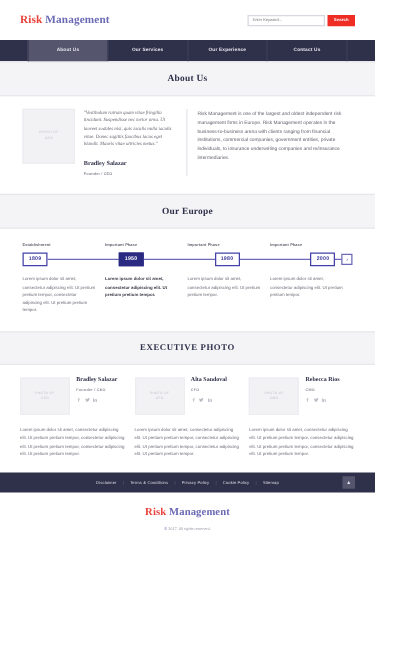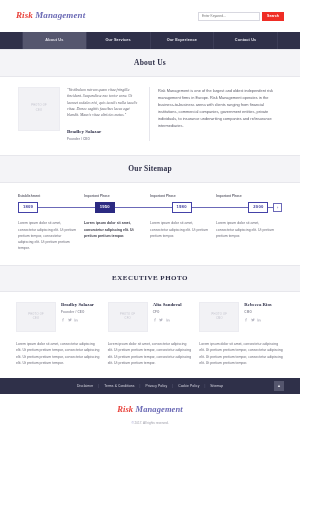--- a/index.html
+++ b/index.html
@@ -15,21 +15,21 @@
 
   
   .topbar {
     height: 32px;
     background: #ffffff;
     display: flex;
     align-items: center;
     justify-content: space-between;
     padding: 0 16px;
   }
-  .logo { font-family: "Liberation Serif", serif; font-size: 9px; font-weight: bold; letter-spacing: .1px; white-space: nowrap; font-style: italic; }
+  .logo { font-family: "Liberation Serif", serif; font-size: 9px; font-weight: bold; letter-spacing: .1px; white-space: nowrap; }
   .logo .risk { color: #e8413a; }
   .logo .mgmt { color: #6b6ab5; }
 
   .searchwrap { display: flex; align-items: center; gap: 2px; }
   .searchfield {
     width: 62px; height: 9px;
     border: 1px solid #d8d8e0;
     background: #fff;
     font-size: 3.2px;
     color: #b6b6c2;
@@ -219,21 +219,21 @@
       <div class="byline">
         <div class="nm">Bradley Salazar</div>
         <div class="rl">Founder / CEO</div>
       </div>
     </div>
   </div>
   <div class="about-right">Risk Management is one of the largest and oldest independent risk management firms in Europe. Risk Management operates in the business-to-business arena with clients ranging from financial institutions, commercial companies, government entities, private individuals, to insurance underwriting companies and re/insurance intermediaries.</div>
 </div>
 
 <div class="band">
-  <h2>Our Sitemap</h2>
+  <h2>Our Europe</h2>
 </div>
 
 <div class="history">
   <div class="tl-labels">
     <div class="tl-label">Establishment</div>
     <div class="tl-label">Important Phase</div>
     <div class="tl-label">Important Phase</div>
     <div class="tl-label">Important Phase</div>
   </div>
   <div class="tl-line">

